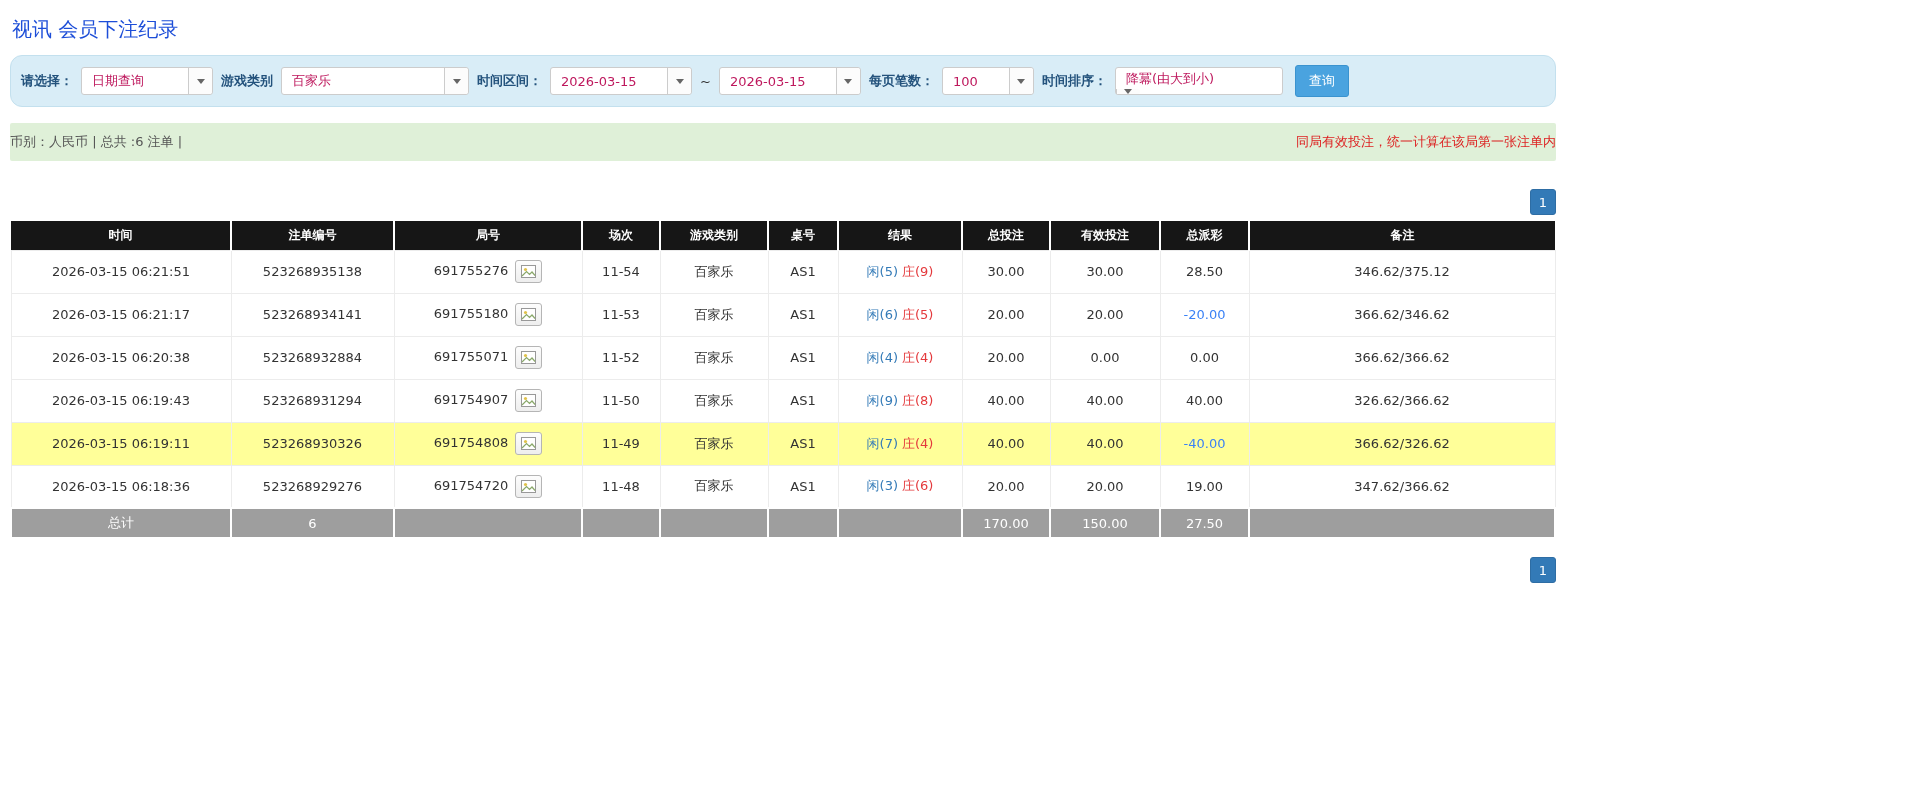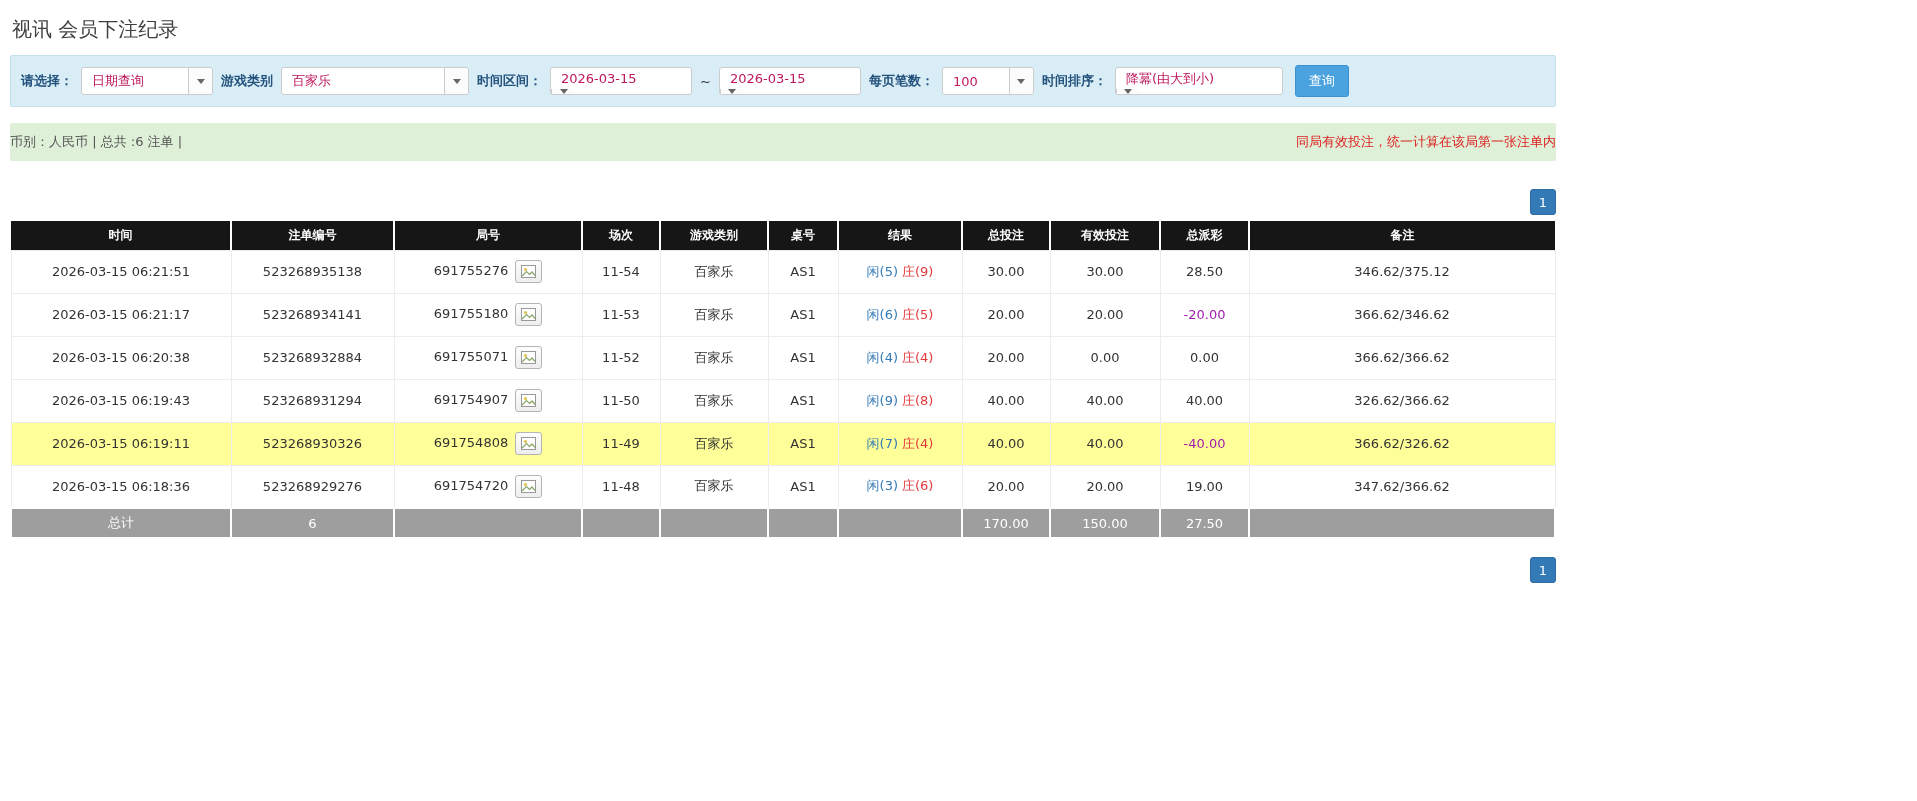--- a/index.html
+++ b/index.html
@@ -7,29 +7,29 @@
     background: #fff;
     font-family: "DejaVu Sans", "Liberation Sans", sans-serif;
     min-width: 1917px;
     color: #333;
   }
   .container { width: 1546px; margin: 0 10px; }
 
   .page-title {
     font-size: 20px;
     font-weight: 500;
-    color: #404040;
+    color: #1d4ed8;
     margin: 16px 0 12px 2px;
   }
 
   
   .filter-panel {
     background: #d9edf7;
     border: 1px solid #c3e0ee;
-    border-radius: 2px;
+    border-radius: 12px;
     padding: 9px 10px;
     display: flex;
     align-items: center;
     gap: 8px;
   }
   .flabel { color: #23527c; font-weight: bold; font-size: 13px; white-space: nowrap; }
   .combo {
     display: inline-flex;
     align-items: stretch;
     background: #fff;
@@ -40,21 +40,21 @@
   }
   .combo .val { display: flex; align-items: center; padding: 0 10px; font-size: 13px; color: #be185d; flex: 1; white-space: nowrap; overflow: hidden; }
   .combo .caret-box {
     display: flex; align-items: center; justify-content: center;
     width: 24px; border-left: 1px solid #ccc; background: #fcfcfc;
     border-radius: 0 3px 3px 0;
   }
   .caret { width: 0; height: 0; border-left: 4px solid transparent; border-right: 4px solid transparent; border-top: 5px solid #666; }
   .w-query { width: 132px; }
   .w-game  { width: 188px; }
-  .w-date  { width: 142px; flex-direction: column; }
+  .w-date  { width: 142px; }
   .w-size  { width: 92px; }
   .w-sort  { width: 168px; flex-direction: column; }
   .tilde { font-size: 13px; color: #333; }
   .search-btn {
     background: #4aa3df; border: 1px solid #3a93cf; color: #fff;
     font-size: 13px; padding: 6px 13px; border-radius: 3px; cursor: pointer; margin-left: 4px;
     font-family: inherit;
   }
 
   
@@ -92,21 +92,21 @@
   }
   thead th:last-child { border-right: none; }
   tbody tr.data-row td {
     height: 43px; text-align: center; background: #fff;
     border: 1px solid #ececec; color: #333;
   }
   tbody tr.data-row.highlight td { background: #ffff99; }
   td.bet { color: #337ab7; cursor: pointer; }
   .player { color: #337ab7; margin-right: 4px; }
   .banker { color: #e4393c; }
-  td.payout.neg { color: #a21caf; }
+  td.payout.neg { color: #3b82f6; }
   tr.footer-row td {
     background: #9e9e9e; color: #fff; height: 30px;
     border: 2px solid #fff; text-align: center; font-size: 13px;
   }
   .round-btn {
     display: inline-flex; align-items: center; justify-content: center;
     width: 27px; height: 23px;
     border: 1px solid #b5b5b5; border-radius: 3px;
     background: linear-gradient(#fdfdfd, #eeeeee);
     margin-left: 7px; vertical-align: middle; cursor: pointer; padding: 0;

